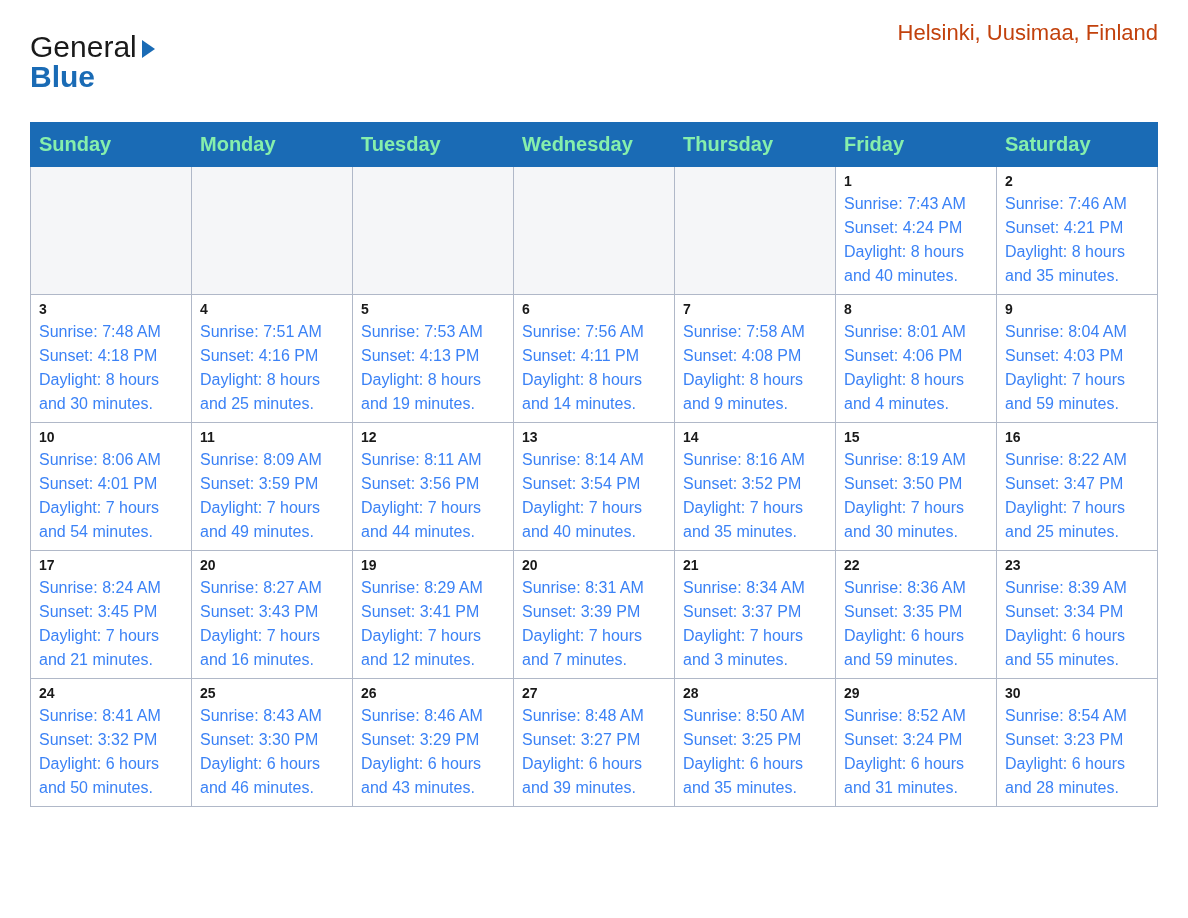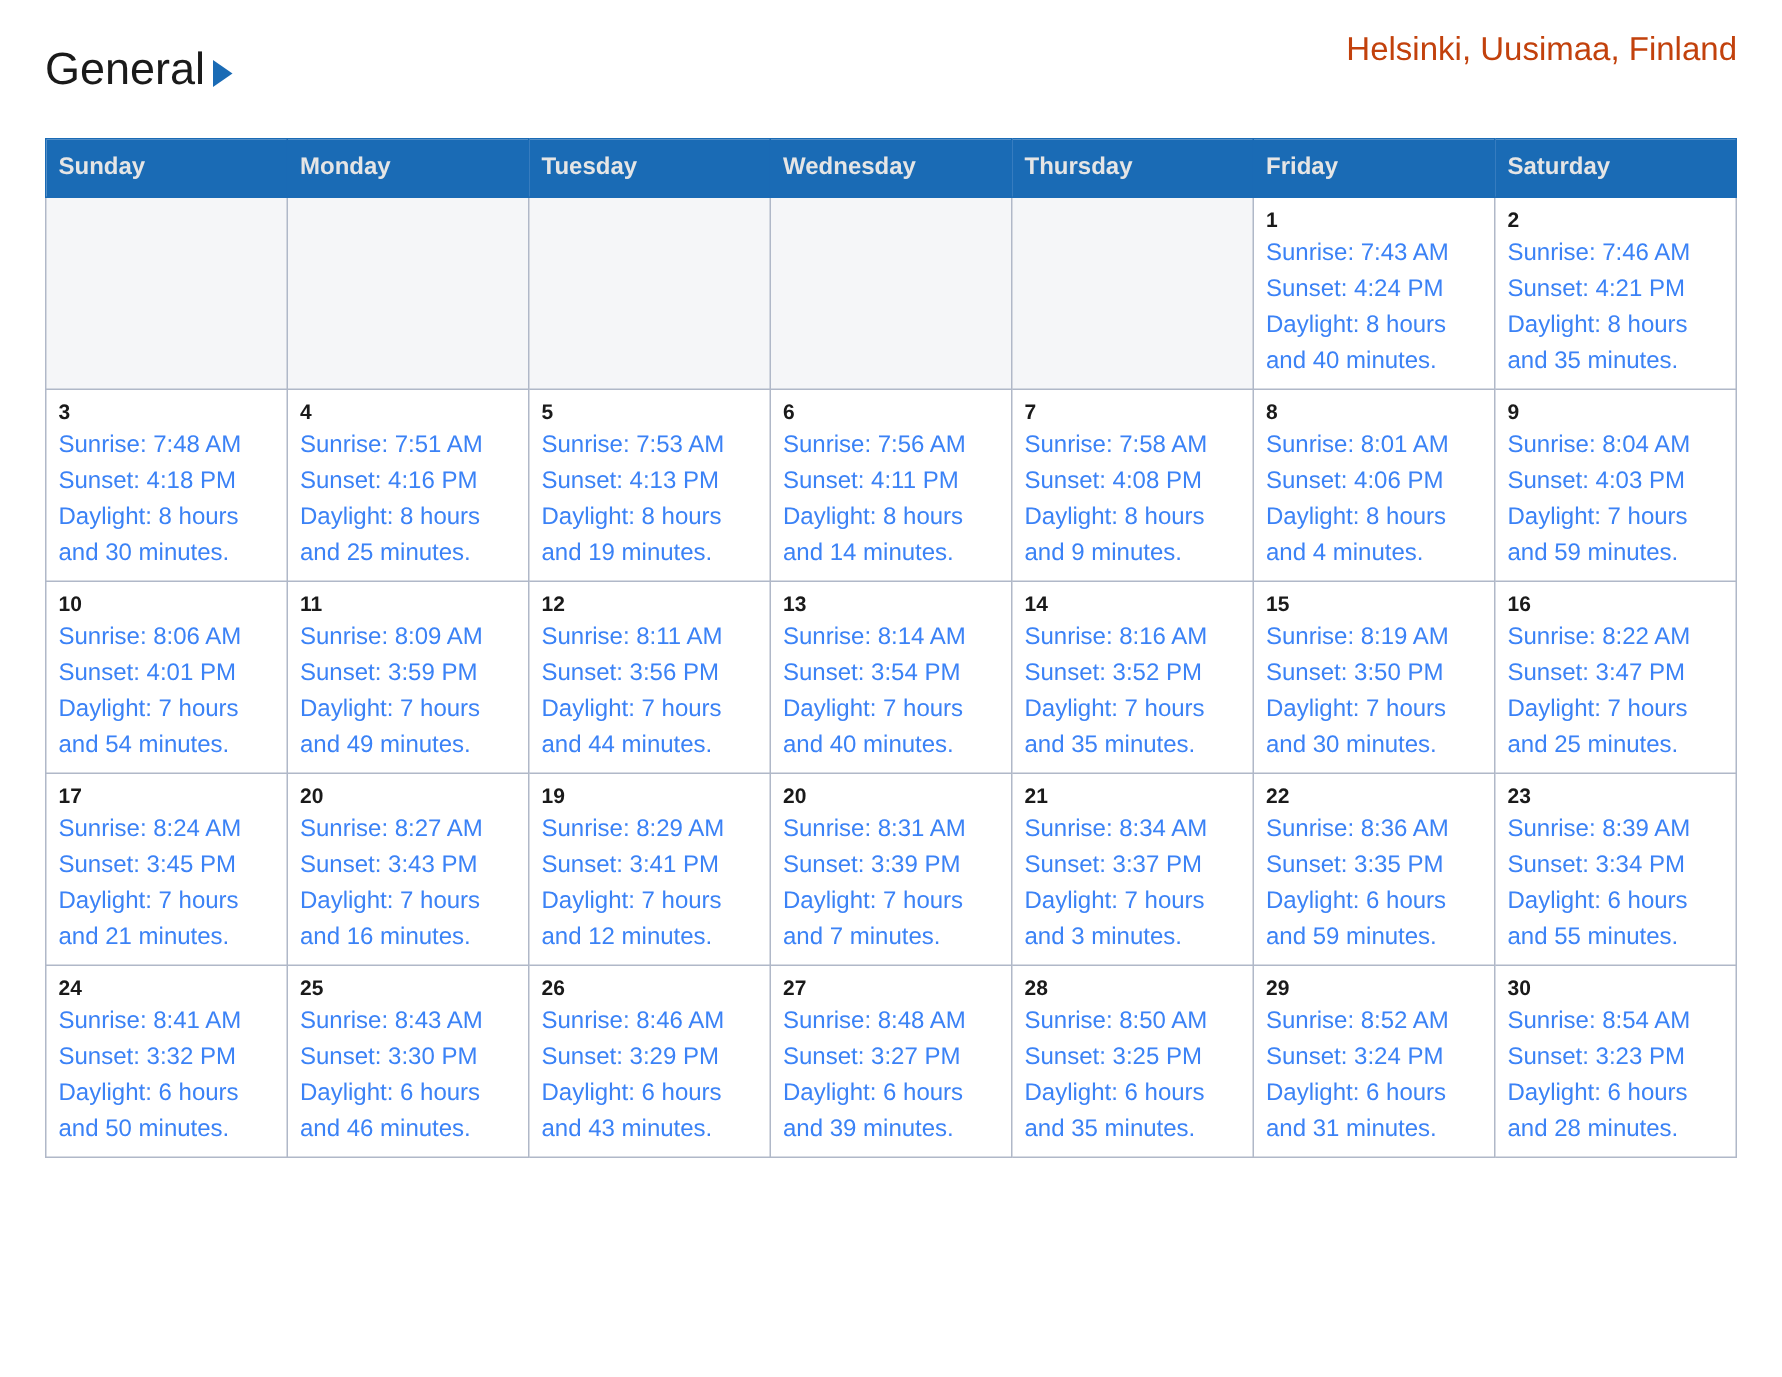--- a/index.html
+++ b/index.html
@@ -30,22 +30,22 @@
       color: #c2410c;
       font-weight: 400;
     }
     .calendar-table {
       width: 100%;
       border-collapse: collapse;
       table-layout: fixed;
     }
     .calendar-table thead tr th {
       background: #1a6bb5;
-      color: #e5e5e5;
-      font-size: 16px;
+      color: #86efac;
+      font-size: 20px;
       font-weight: 600;
       padding: 10px 8px;
       text-align: left;
       border: 1px solid #1a6bb5;
     }
     .calendar-table tbody tr td {
       border: 1px solid #b0b8c8;
       vertical-align: top;
       padding: 6px 8px;
       height: 110px;
@@ -73,20 +73,23 @@
     }
   </style>
 </head>
 <body>
 
 <div class="header">
   <div class="logo-container">
     <div style="display:flex; align-items:center; gap:2px;">
       <span style="font-size:30px; font-weight:normal; color:#1a1a1a;">General</span>
       <span style="display:inline-block; width:0; height:0; border-top:9px solid transparent; border-bottom:9px solid transparent; border-left:13px solid #1a6bb5; margin-left:3px; margin-bottom:-4px;"></span>
+    </div>
+    <div style="margin-top:-4px;">
+      <span style="font-size:30px; font-weight:bold; color:#1a6bb5;">Blue</span>
     </div>
   </div>
   <div class="title-block">
     <div class="location-title">Helsinki, Uusimaa, Finland</div>
   </div>
 </div>
 
 <table class="calendar-table">
   <thead>
     <tr>

